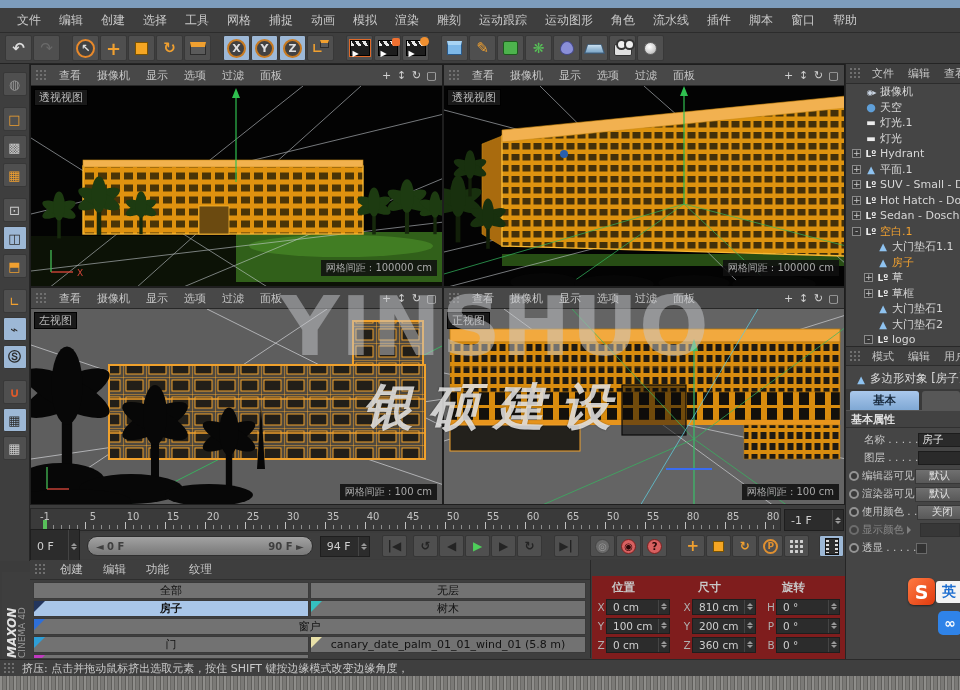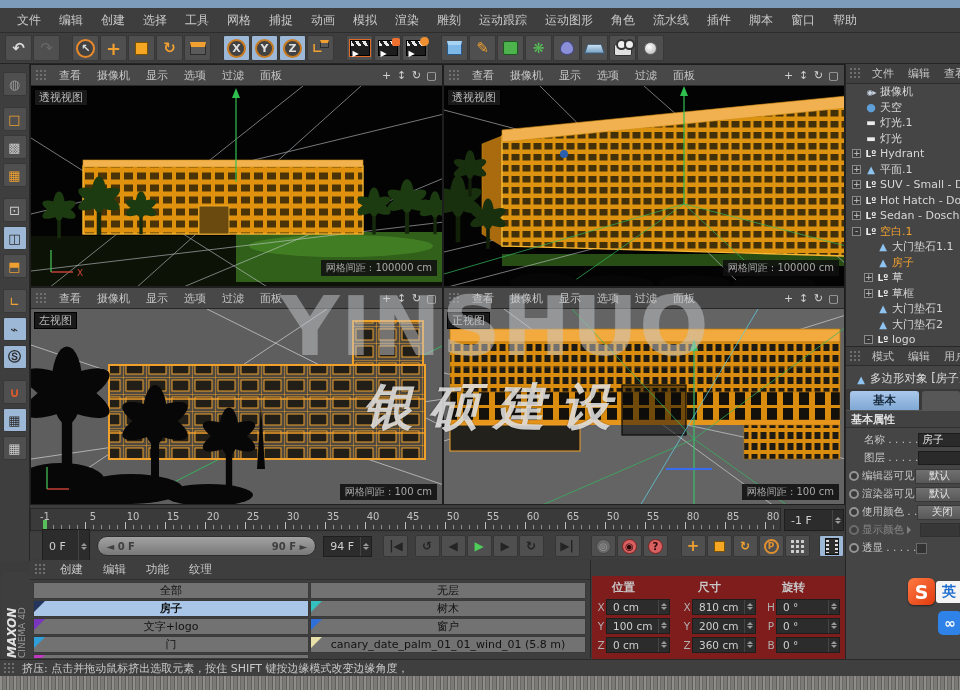--- a/index.html
+++ b/index.html
@@ -69,21 +69,21 @@
   .ticks-a{position:absolute;left:14px;right:2px;bottom:1px;height:4px;background:repeating-linear-gradient(90deg,#8e8e8e 0 1px,transparent 1px 8px)}
   .ticks-b{position:absolute;left:14px;right:2px;bottom:1px;height:7px;background:repeating-linear-gradient(90deg,#c2c2c2 0 1px,transparent 1px 40px)}
   .cf-marker{position:absolute;left:12px;top:11px;width:4px;height:11px;background:#58c05a}
   .spin{background:#2c2c2c;border:1px solid #1e1e1e;color:#cfcfcf;font-size:11px;display:flex;align-items:center;padding-left:6px;position:relative}
   .spin .step{margin-left:auto;width:11px;height:100%;border-left:1px solid #444;display:flex;flex-direction:column;align-items:center;justify-content:center}
   .spin .step i{display:block;width:0;height:0;border:3px solid transparent}
   .spin .step i.u{border-bottom-color:#999;margin-bottom:1px}
   .spin .step i.d{border-top-color:#999}
   .frame-field{position:absolute;left:784px;top:509px;width:60px;height:22px}
   .transport{position:absolute;left:30px;top:533px;width:815px;height:26px;background:#3e3e3e;display:flex;align-items:center}
-  .t-start{margin-left:12px;width:56px;height:34px}
+  .t-start{margin-left:0;width:56px;height:34px}
   .rangeslider{margin-left:7px;width:256px;height:20px;border-radius:10px;background:linear-gradient(#a2a2a2,#787878);border:1px solid #2e2e2e;display:flex;align-items:center;justify-content:space-between;padding:0 8px;font-size:10px;font-weight:bold;color:#3f3f3f}
   .t-end{margin-left:7px;width:56px;height:21px}
   .tpbtn{width:25px;height:22px;background:#4f4f4f;border:1px solid #363636;border-radius:2px;display:flex;align-items:center;justify-content:center;font-size:12px;font-weight:bold;color:#242424;flex:none;margin-right:1px}
   .tpbtn.green{color:#4ece5a}
   .rc{width:15px;height:15px;border-radius:50%;background:#d86060;border:1px solid #7a2020;display:flex;align-items:center;justify-content:center;font-size:10px;color:#2a0808;font-weight:bold}
   .rc.gray{background:#6a6a6a;border-color:#444;color:#999}
   .pcirc{width:15px;height:15px;border:2px solid #e09030;border-radius:50%;color:#e09030;font-size:9px;font-weight:bold;display:flex;align-items:center;justify-content:center}
   .dots{width:15px;height:15px;background-image:radial-gradient(circle,#cfcfcf 1.4px,transparent 1.6px);background-size:5px 5px}
   .film{width:14px;height:17px;background:#2d2d2d;border:1px solid #111;position:relative}
   .film::before,.film::after{content:"";position:absolute;top:1px;bottom:1px;width:3px;background:repeating-linear-gradient(#ddd 0 2px,#2d2d2d 2px 4px)}
@@ -655,21 +655,20 @@
   <div class="lp-table">
     <div class="lp-row">
       <div class="lp-cell">全部</div>
       <div class="lp-cell">无层</div>
     </div>
     <div class="lp-row">
       <div class="lp-cell sel sw sw-navy">房子</div>
       <div class="lp-cell sw sw-teal">树木</div>
     </div>
     <div class="lp-row">
-      <div class="lp-cell sw sw-purple">文字+logo</div>
       <div class="lp-cell sw sw-blue">窗户</div>
     </div>
     <div class="lp-row">
       <div class="lp-cell sw sw-cyan">门</div>
       <div class="lp-cell sw sw-cream">canary_date_palm_01_01_wind_01 (5.8 m)</div>
     </div>
     <div class="lp-row">
       <div class="lp-cell sw sw-magenta">thuja_01 (0.78 m)</div>
       <div class="lp-cell empty"></div>
     </div>

